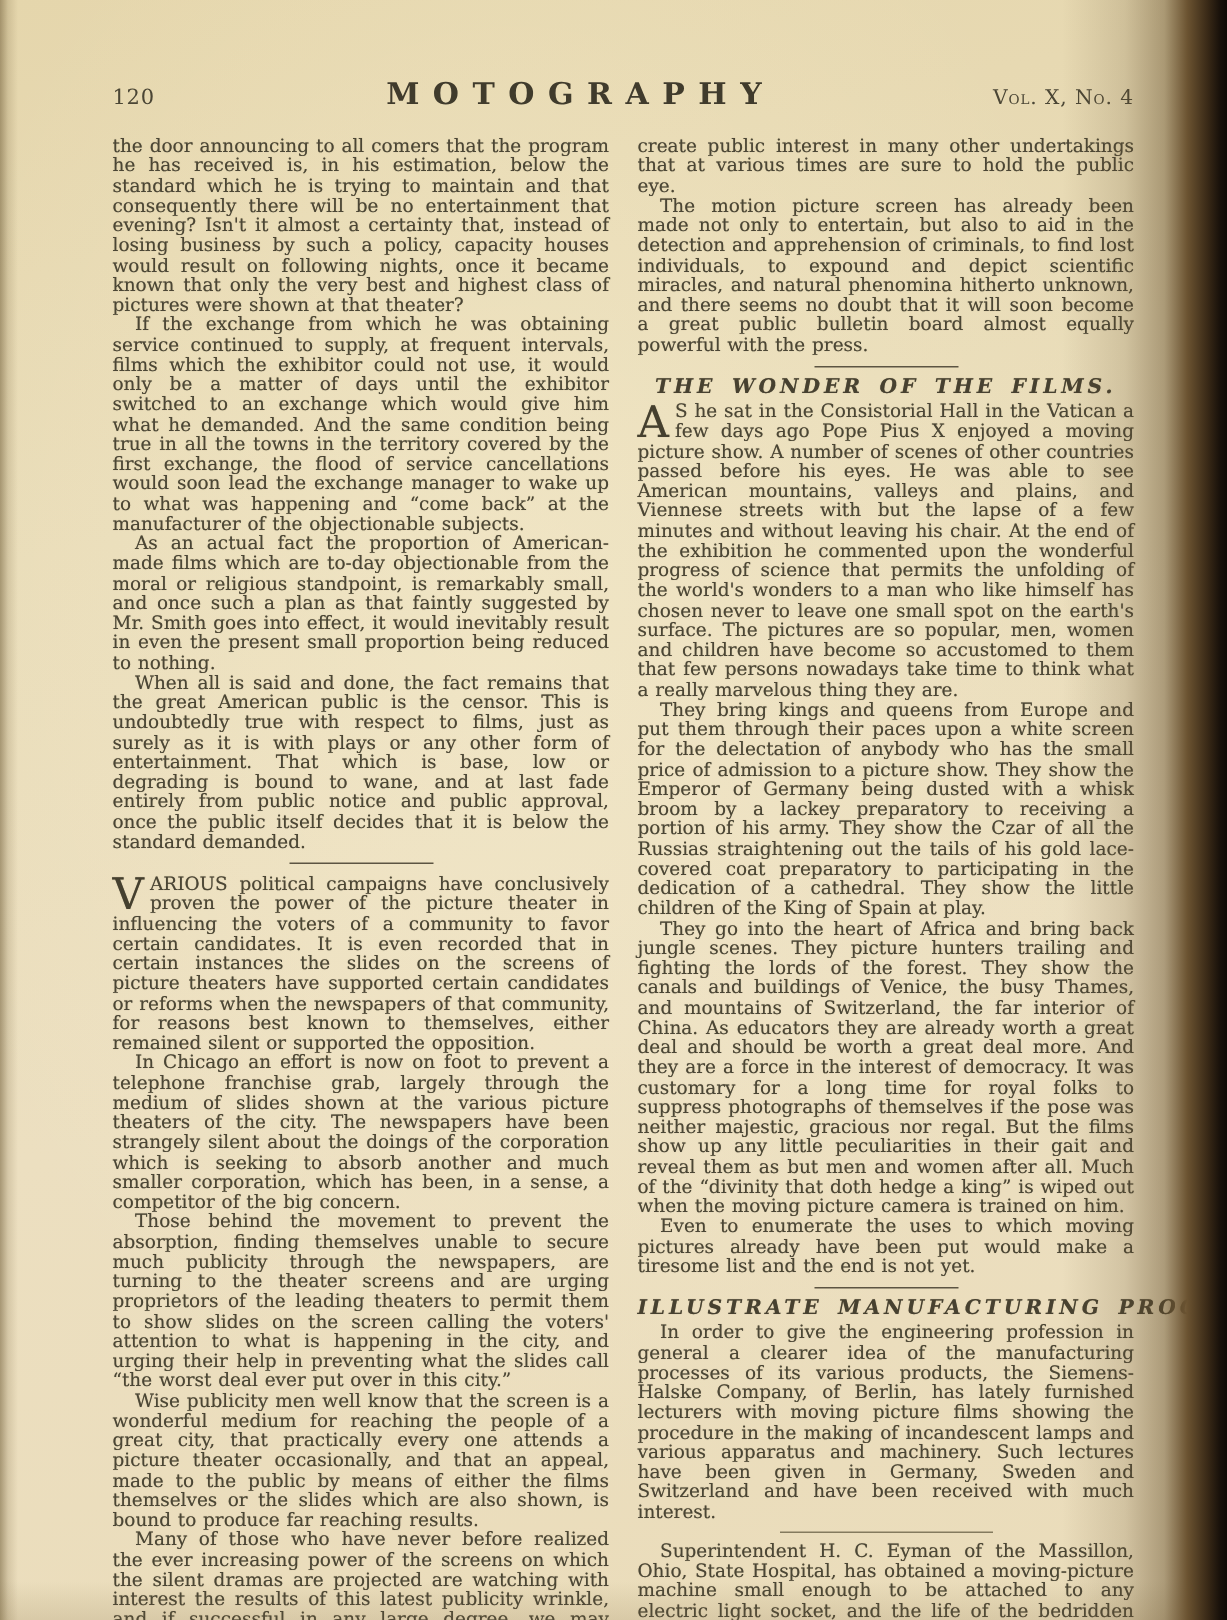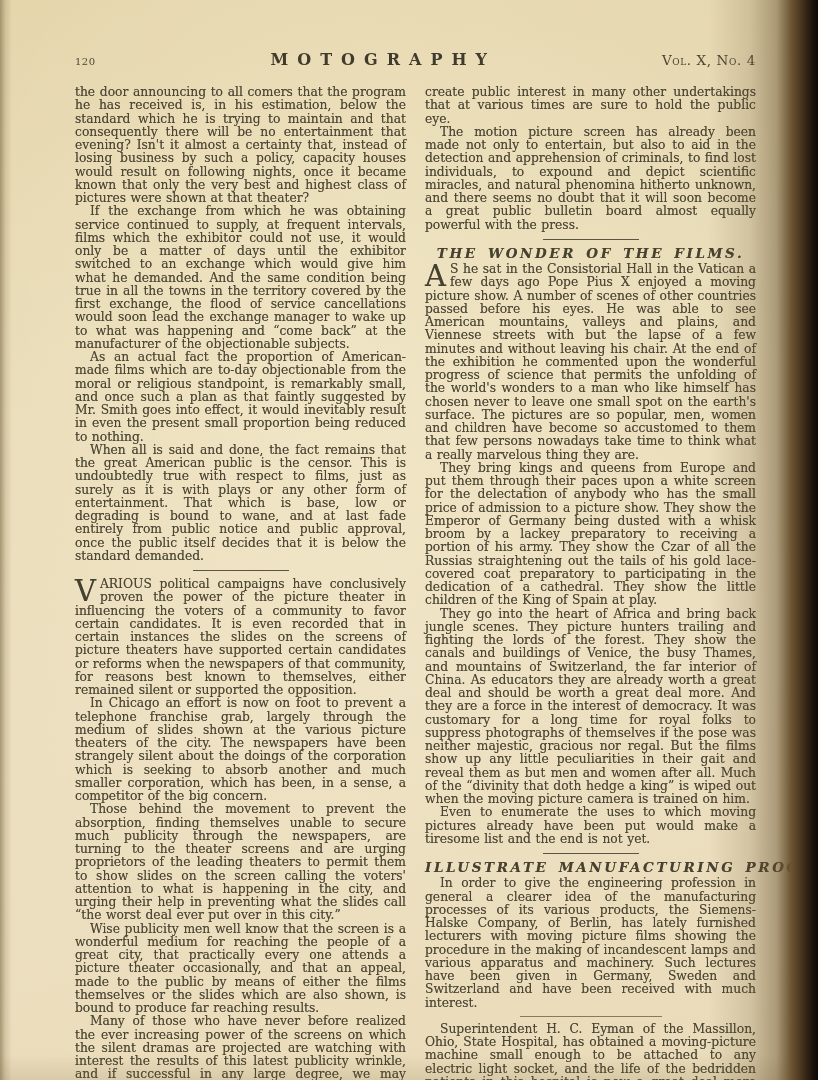--- a/index.html
+++ b/index.html
@@ -50,25 +50,25 @@
   }
 
   
   .running-head {
     display: flex;
     align-items: baseline;
     justify-content: space-between;
     margin-bottom: 17px;
   }
   .folio {
-    font-size: 10px;
+    font-size: 14px;
     letter-spacing: 0.5px;
   }
   .masthead {
-    font-size: 16px;
+    font-size: 20px;
     font-weight: bold;
     letter-spacing: 9px;
     text-indent: 9px; 
     color: #403b2c;
   }
   .issue {
     font-size: 13.5px;
     font-variant: small-caps;
     letter-spacing: 0.6px;
   }

